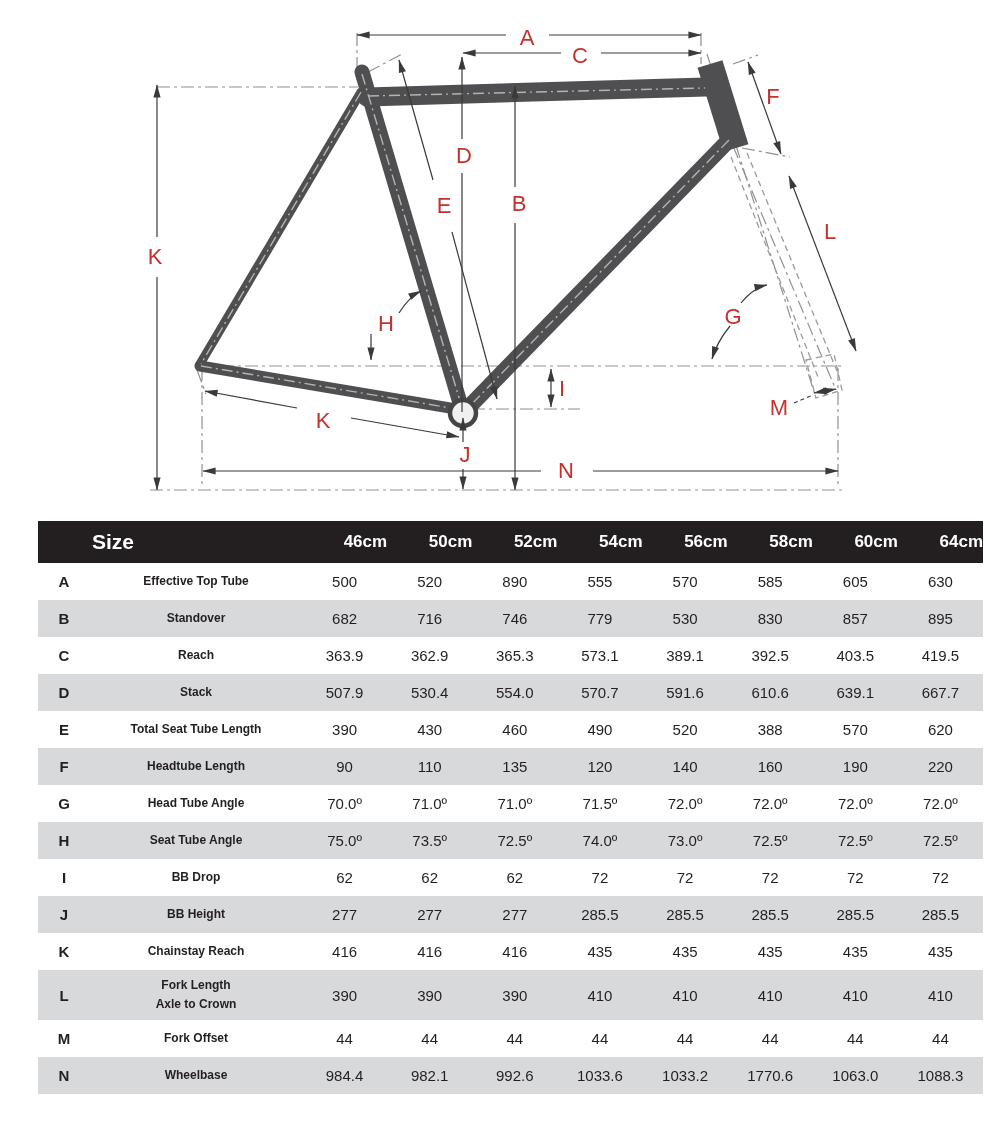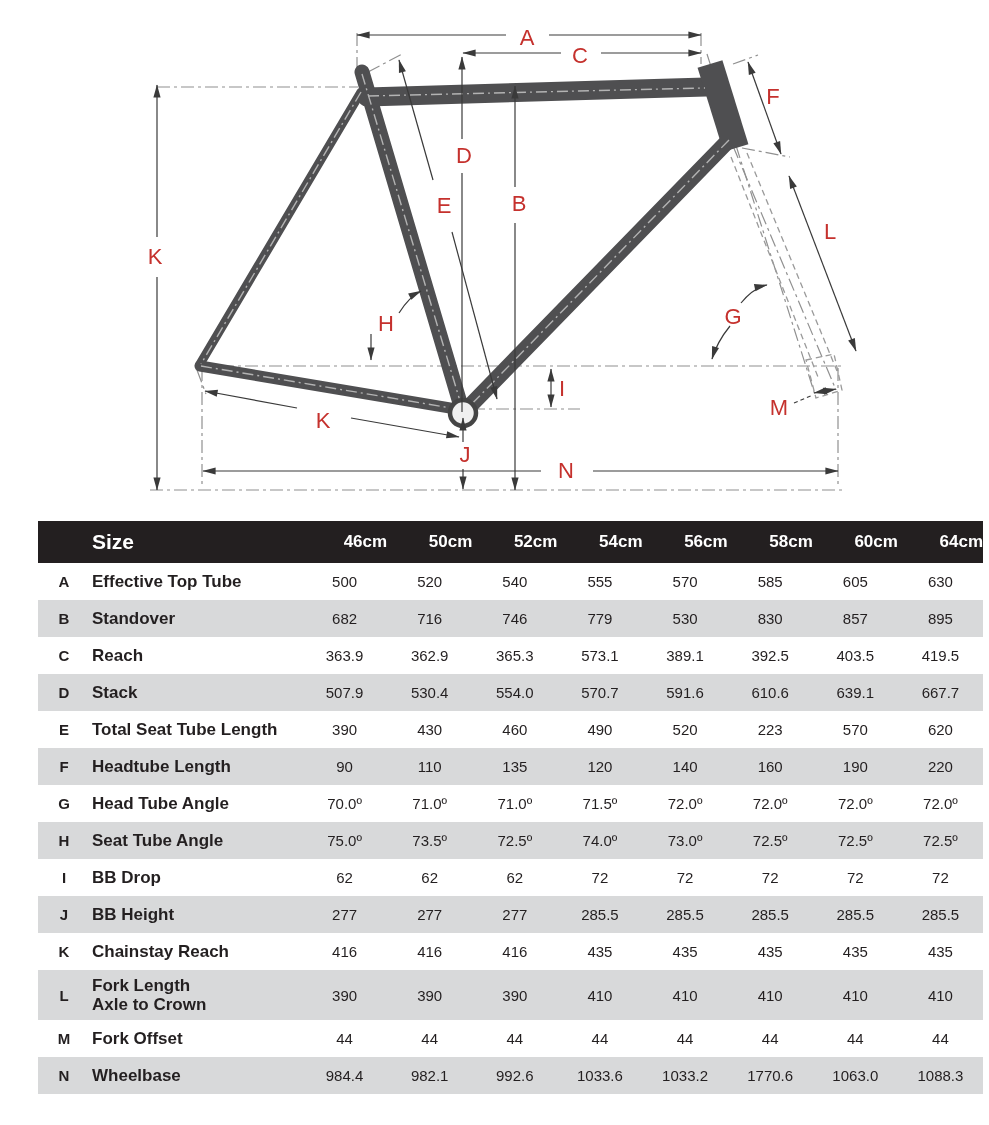--- a/index.html
+++ b/index.html
@@ -16,21 +16,21 @@
   table.geo thead th{
     background:#231f20;color:#ffffff;height:42px;
     font-size:17px;font-weight:bold;text-align:right;padding:0;
   }
   table.geo thead th.size-th{font-size:21px;text-align:left;padding-left:2px;}
   table.geo td{padding:0 2px;vertical-align:middle;}
   table.geo tr.row{height:37px;}
   table.geo tr.row.tall{height:50px;}
   table.geo tr.alt{background:#d8d9da;}
   td.letter{font-weight:bold;font-size:15px;text-align:center;}
-  td.rowlabel{font-weight:bold;font-size:17px;text-align:left;white-space:pre-line;line-height:19px;padding-left:2px;}
+  td.rowlabel{font-weight:bold;font-size:12px;text-align:center;white-space:pre-line;line-height:19px;padding-left:2px;}
   td.val{font-size:15px;text-align:center;}
 </style>
 </head>
 <body>
 
 <div class="diagram-wrap">
 <svg width="989" height="515" viewBox="0 0 989 515" xmlns="http://www.w3.org/2000/svg">
   <defs>
     <marker id="ah" viewBox="0 0 12 7" refX="11" refY="3.5" markerWidth="12" markerHeight="7" orient="auto-start-reverse">
       <path d="M0.5,0.5 L11.5,3.5 L0.5,6.5 z" fill="#3a3a3a"></path>
@@ -169,21 +169,21 @@
         <th>60cm</th>
         <th>64cm</th>
       </tr>
   </thead>
   <tbody>
       <tr class="row">
         <td class="letter">A</td>
         <td class="rowlabel">Effective Top Tube</td>
         <td class="val">500</td>
         <td class="val">520</td>
-        <td class="val">540</td>
+        <td class="val">890</td>
         <td class="val">555</td>
         <td class="val">570</td>
         <td class="val">585</td>
         <td class="val">605</td>
         <td class="val">630</td>
       </tr>
       <tr class="row alt">
         <td class="letter">B</td>
         <td class="rowlabel">Standover</td>
         <td class="val">682</td>
@@ -220,21 +220,21 @@
         <td class="val">667.7</td>
       </tr>
       <tr class="row">
         <td class="letter">E</td>
         <td class="rowlabel">Total Seat Tube Length</td>
         <td class="val">390</td>
         <td class="val">430</td>
         <td class="val">460</td>
         <td class="val">490</td>
         <td class="val">520</td>
-        <td class="val">223</td>
+        <td class="val">388</td>
         <td class="val">570</td>
         <td class="val">620</td>
       </tr>
       <tr class="row alt">
         <td class="letter">F</td>
         <td class="rowlabel">Headtube Length</td>
         <td class="val">90</td>
         <td class="val">110</td>
         <td class="val">135</td>
         <td class="val">120</td>

